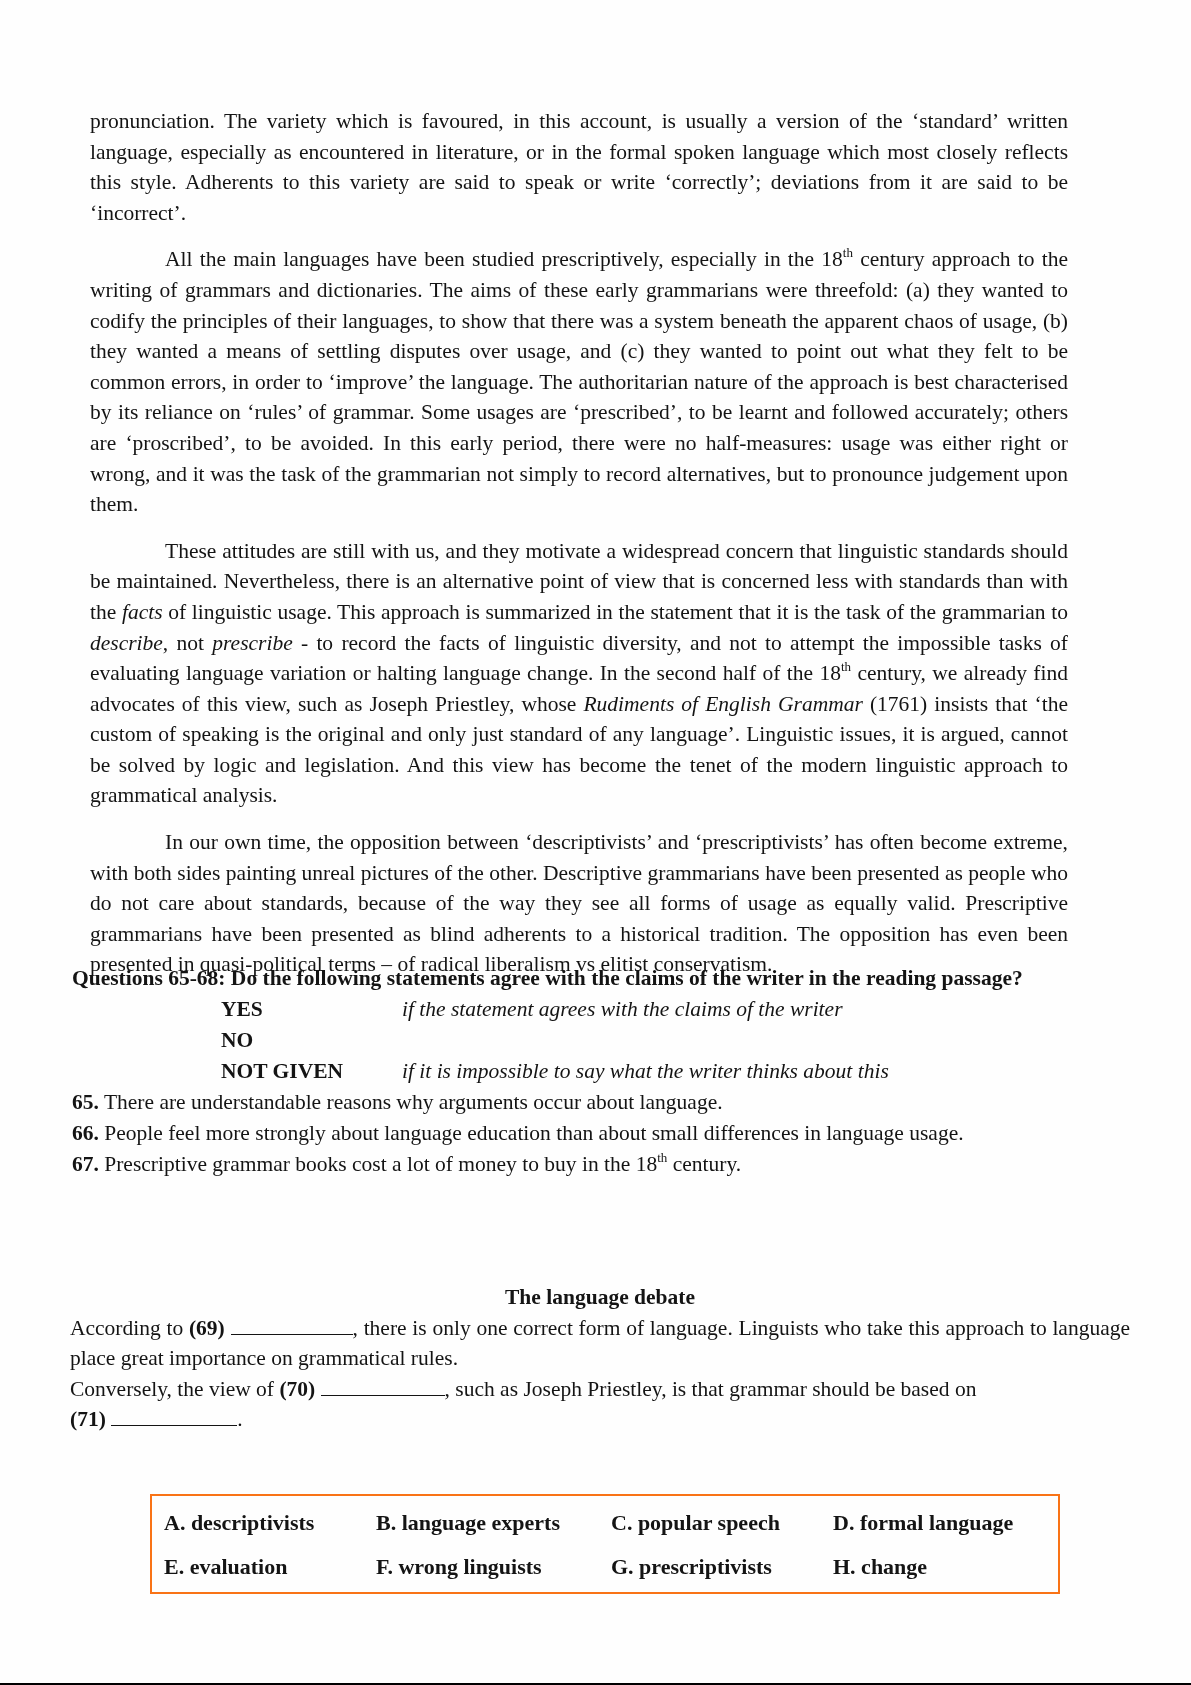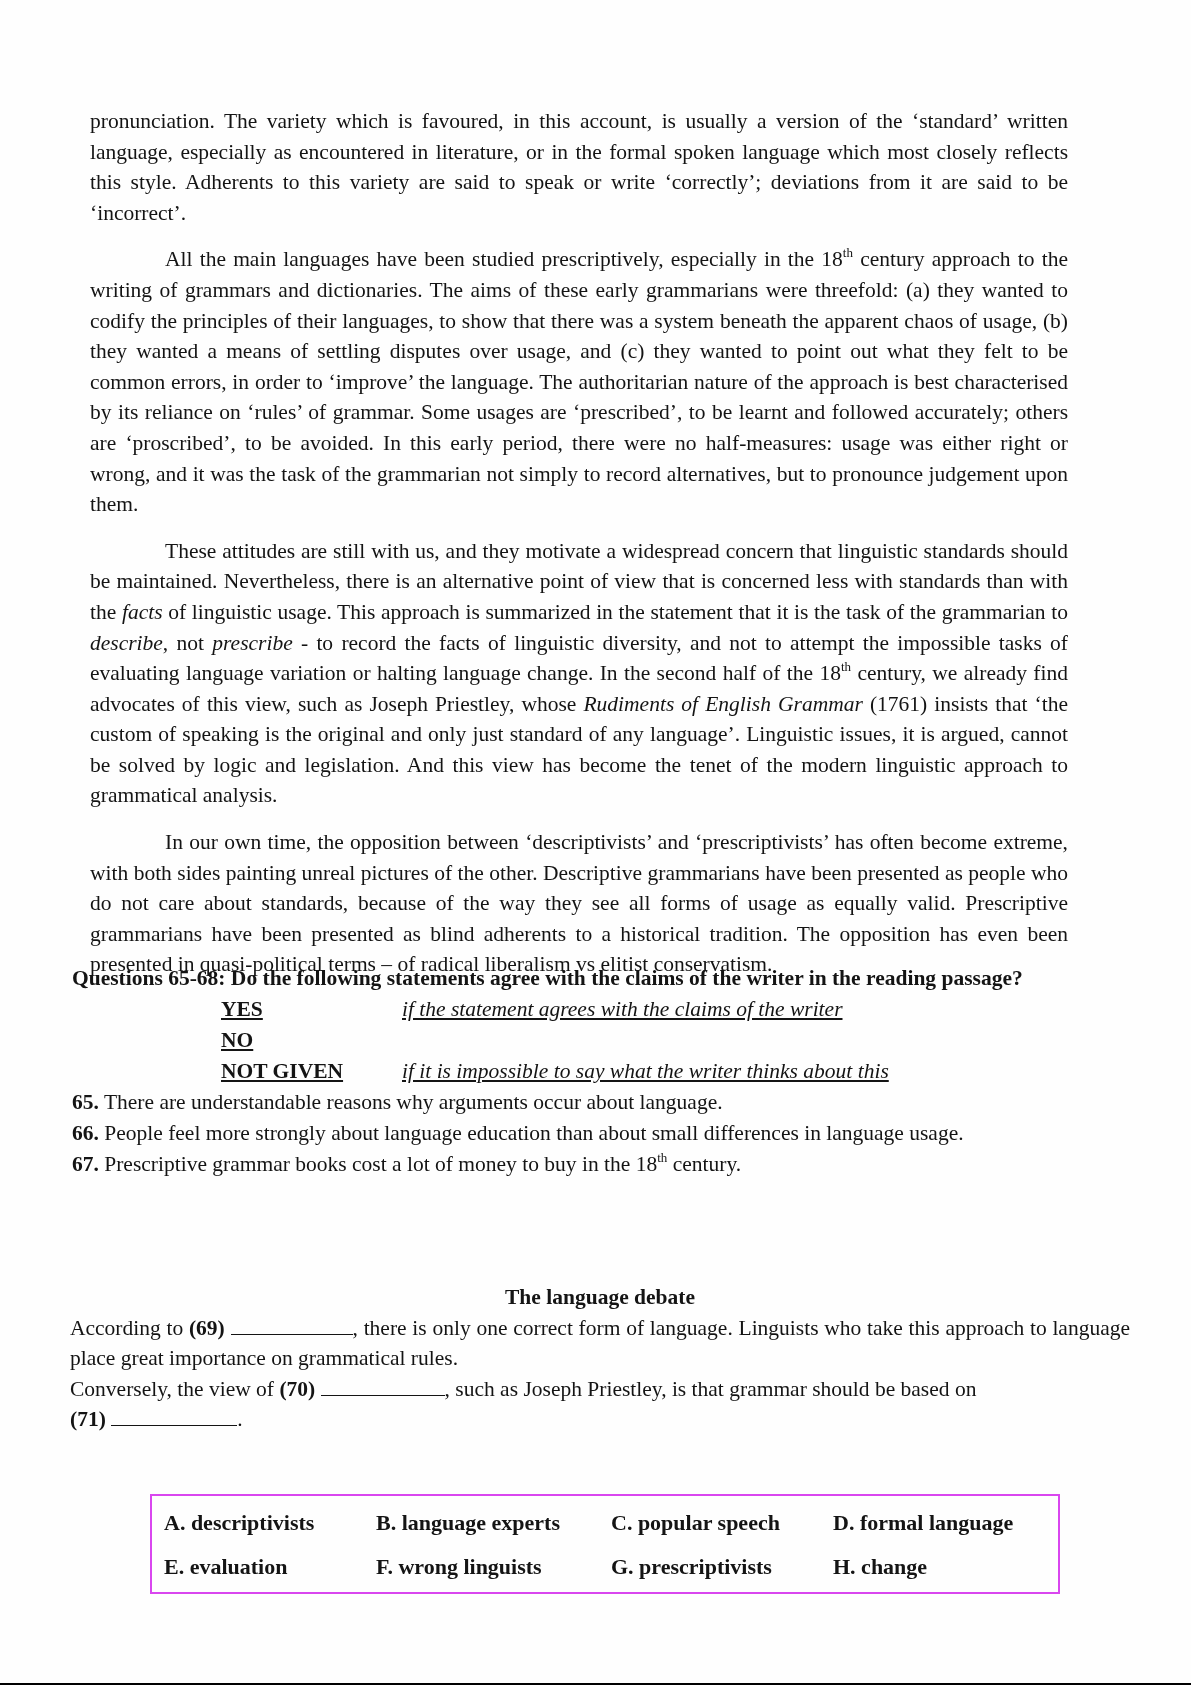--- a/index.html
+++ b/index.html
@@ -58,21 +58,20 @@
     }
     .legend {
       margin: 0 0 0 149px;
       padding: 0;
       list-style: none;
     }
     .legend li {
       display: flex;
       height: 31px;
       align-items: baseline;
-      text-decoration: underline;
     }
     .legend .key {
       font-weight: bold;
       width: 181px;
       display: inline-block;
     }
     .legend .desc {
       font-style: italic;
     }
     .statements {
@@ -106,21 +105,21 @@
       border-bottom: 1.5px solid #141414;
       height: 20px;
       vertical-align: baseline;
     }
     .word-box {
       position: absolute;
       left: 150px;
       top: 1494px;
       width: 910px;
       height: 100px;
-      border: 2px solid #d946ef;
+      border: 2px solid #f97316;
       box-sizing: border-box;
       font-size: 22px;
       font-weight: bold;
     }
     .word-row {
       display: flex;
       height: 44px;
       align-items: center;
       padding-left: 12px;
     }

